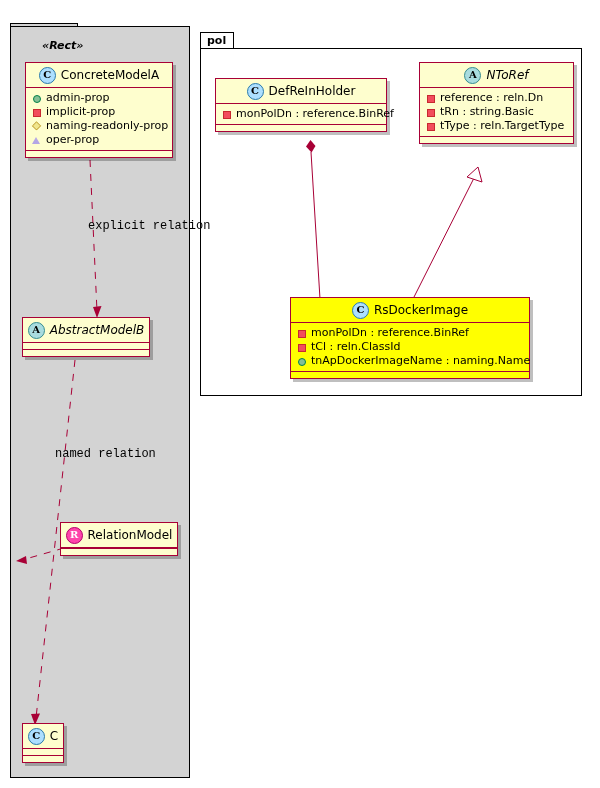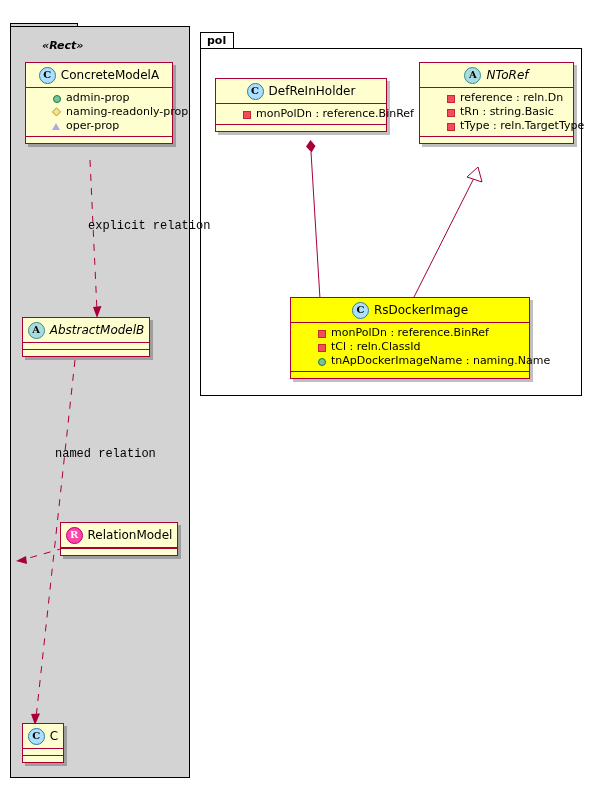--- a/index.html
+++ b/index.html
@@ -102,21 +102,20 @@
   }
   .attr-row {
     display: flex;
     align-items: center;
     gap: 5px;
     padding: 0 6px;
     height: 14px;
     line-height: 14px;
     white-space: nowrap;
     font-size: 11px;
-    margin-left: 20px;
   }
   .cls-title {
     font-size: 12px;
     white-space: nowrap;
   }
   .cls-title.italic { font-style: italic; }
 
   
   .badge {
     width: 15px;
@@ -234,20 +233,24 @@
       <span class="badge badge-C">C</span>
       <span class="cls-title">ConcreteModelA</span>
     </div>
     <div class="cls-sep"></div>
     <div class="cls-attrs">
       <div class="attr-row">
         <span class="vis vis-public"></span>
         <span>admin-prop</span>
       </div>
       <div class="attr-row">
+        <span class="vis vis-private"></span>
+        <span>implicit-prop</span>
+      </div>
+      <div class="attr-row">
         <span class="vis vis-protected"></span>
         <span>naming-readonly-prop</span>
       </div>
       <div class="attr-row">
         <span class="vis vis-package"></span>
         <span>oper-prop</span>
       </div>
     </div>
     <div class="cls-sep"></div>
     <div class="cls-empty"></div>

